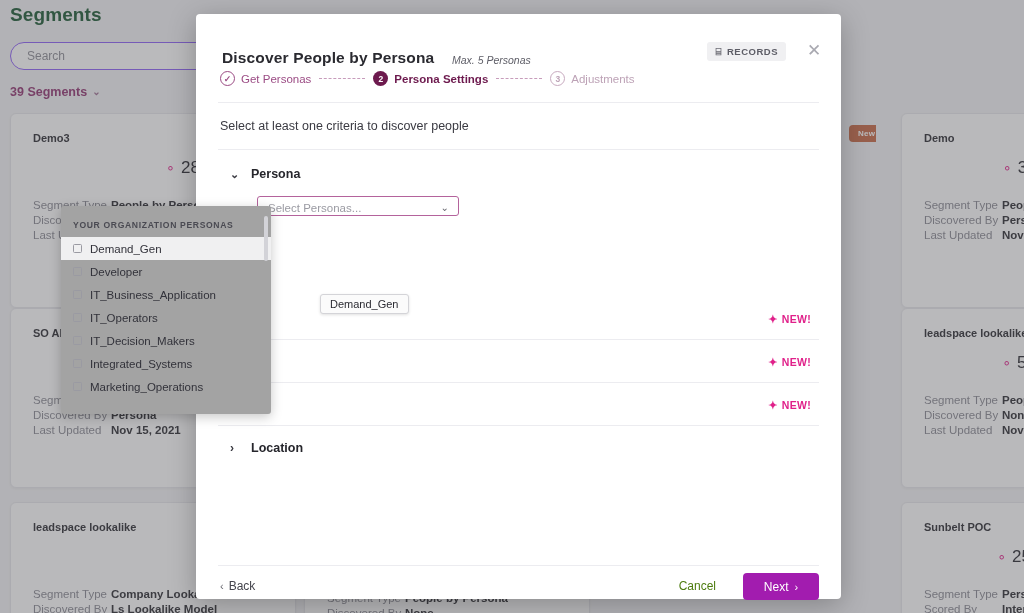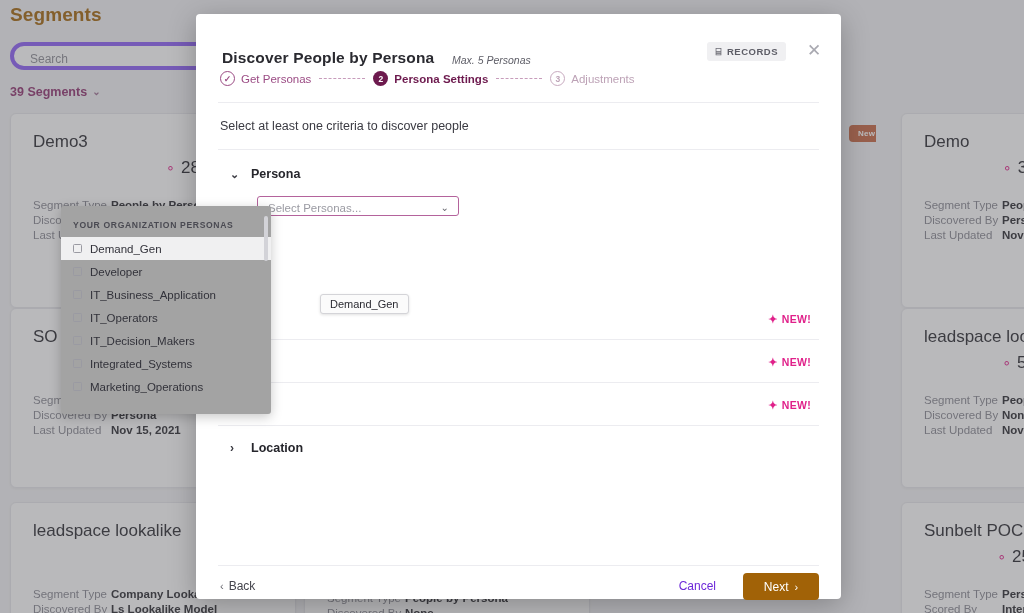--- a/index.html
+++ b/index.html
@@ -27,31 +27,31 @@
     background: rgba(90, 90, 95, 0.42);
     z-index: 50;
   }
 
   #bg-page-title {
     position: absolute;
     left: 10px;
     top: 4px;
     font-size: 19px;
     font-weight: 700;
-    color: #a16207;
+    color: #14532d;
     letter-spacing: .1px;
   }
 
   #bg-search {
     position: absolute;
     left: 10px;
     top: 42px;
     width: 300px;
     height: 28px;
-    border: 4px solid #8b5cf6;
+    border: 1px solid #8b5cf6;
     border-radius: 14px;
     background: #fff;
     box-sizing: border-box;
   }
   #bg-search .ph {
     position: absolute;
     left: 16px;
     top: 6px;
     font-size: 12px;
     color: #8b8b93;
@@ -79,22 +79,22 @@
     border: 1px solid #e6e6ea;
     border-radius: 6px;
     box-shadow: 0 1px 3px rgba(0,0,0,.05);
     box-sizing: border-box;
     overflow: hidden;
   }
   .bg-card .c-title {
     position: absolute;
     left: 22px;
     top: 18px;
-    font-size: 17px;
-    font-weight: 400;
+    font-size: 11px;
+    font-weight: 700;
     color: #26262c;
     white-space: nowrap;
   }
   .bg-card .c-stats {
     position: absolute;
     right: 22px;
     top: 44px;
     font-size: 17px;
     color: #222228;
     white-space: nowrap;
@@ -419,28 +419,28 @@
     cursor: pointer;
     display: flex;
     align-items: center;
     gap: 5px;
   }
   #back-btn .c { font-size: 11px; color: #6a6a72; }
   #cancel-btn {
     position: absolute;
     right: 125px; top: 565px;
     font-size: 12px;
-    color: #6d28d9;
+    color: #4d7c0f;
     cursor: pointer;
   }
   #next-btn {
     position: absolute;
     right: 22px; top: 559px;
     width: 76px; height: 27px;
-    background: #a16207;
+    background: #a21caf;
     border-radius: 4px;
     color: #fff;
     font-size: 12px;
     display: flex;
     align-items: center;
     justify-content: center;
     gap: 6px;
     cursor: pointer;
     box-sizing: border-box;
   }

